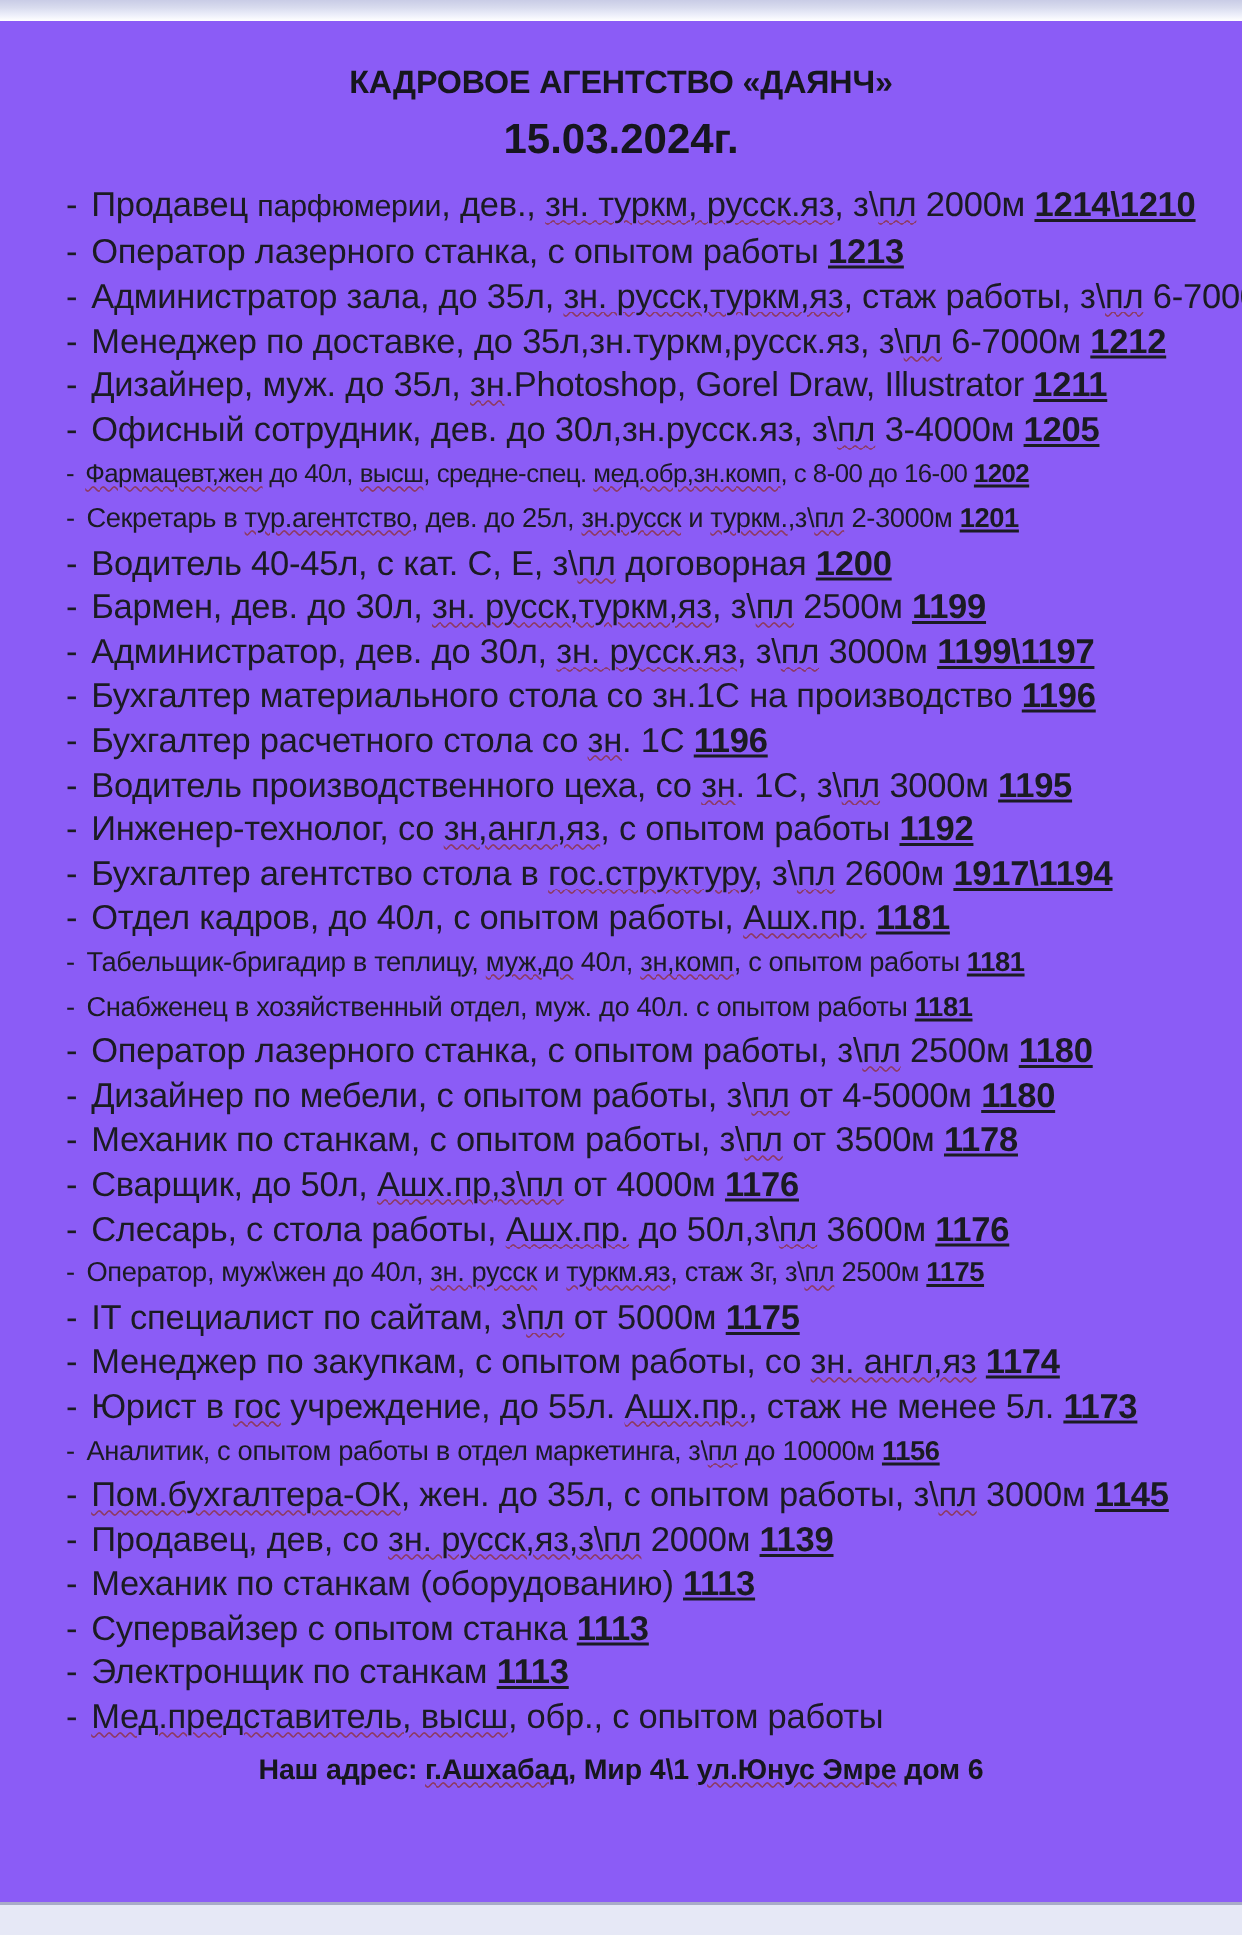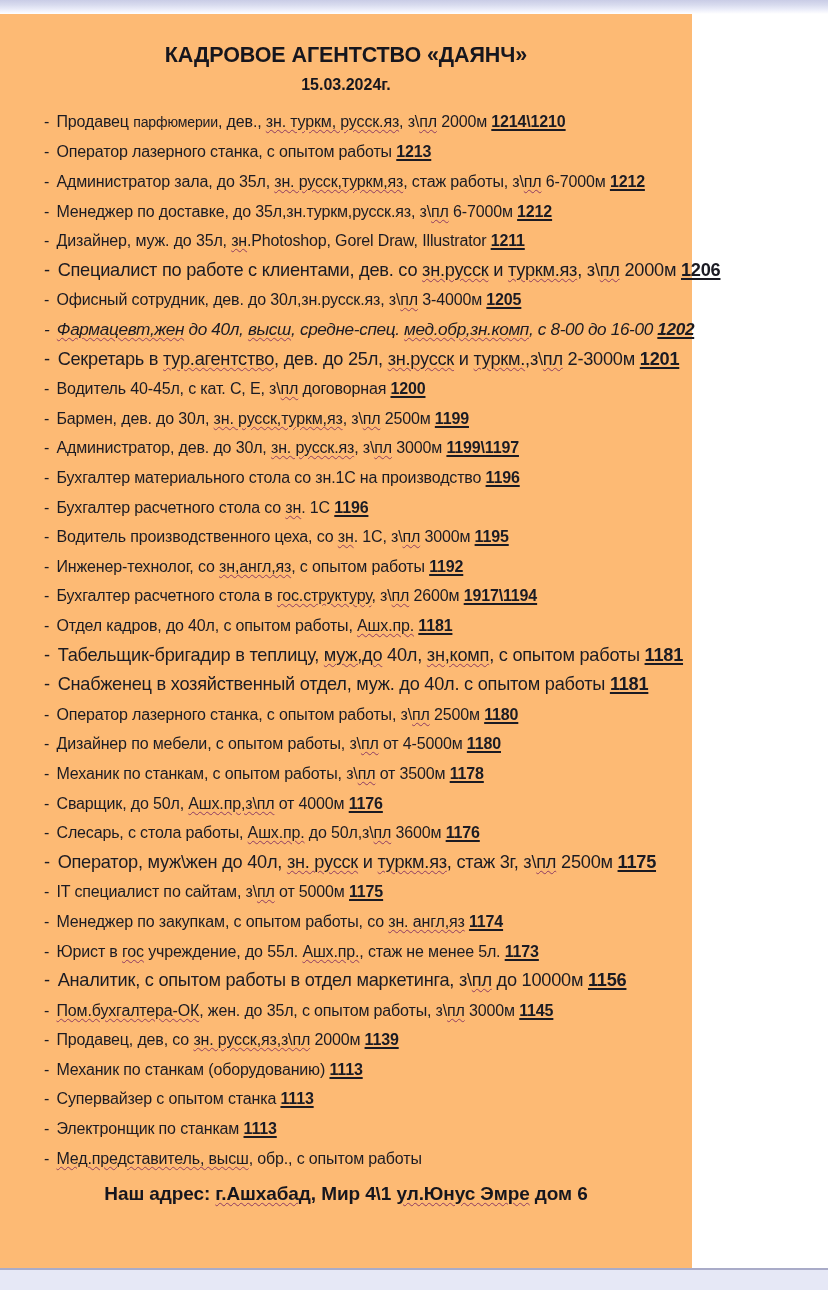--- a/index.html
+++ b/index.html
@@ -31,61 +31,61 @@
     height: 22px;
     background: #e6e8f6;
     border-top: 2px solid #a9abc8;
     box-sizing: border-box;
   }
 
   
   #sheet {
     position: absolute;
     top: 14px; left: 0;
-    width: 692px;
+    width: 828px;
     height: 1254px;
-    background: #fdba74;
+    background: #8b5cf6;
     box-sizing: border-box;
     padding: 0;
   }
 
   
   .doc-title {
     text-align: center;
     font-weight: bold;
     font-size: 21.5px;
     letter-spacing: -0.1px;
     color: #16161e;
     margin: 28px 0 0 0;
     line-height: 1.25;
   }
   .doc-date {
     text-align: center;
     font-weight: bold;
-    font-size: 16px;
+    font-size: 28px;
     color: #16161e;
     margin: 6px 0 0 0;
     line-height: 1.25;
   }
 
   
   #listing {
     margin: 12px 0 0 0;
     padding: 0 18px 0 44px;
   }
   .entry {
-    font-size: 16px;
+    font-size: 23px;
     line-height: 29.6px;
     white-space: nowrap;
     color: #1b1b23;
     letter-spacing: -0.15px;
   }
   
   .entry.sm   { font-size: 18.2px; letter-spacing: -0.25px; }
-  .entry.xs   { font-size: 17.2px; letter-spacing: -0.35px; font-style: italic; }
+  .entry.xs   { font-size: 17.2px; letter-spacing: -0.35px; }
 
   .dash { margin-right: 3px; }
 
   
   .t   { }                                   
   .sp  { font-size: 0.88em; }                
   .num {                                     
     font-weight: bold;
     text-decoration: underline;
     text-underline-offset: 2px;
@@ -120,32 +120,31 @@
   <div class="doc-title">КАДРОВОЕ АГЕНТСТВО «ДАЯНЧ»</div>
 
   <div class="doc-date">15.03.2024г.</div>
 
   <div id="listing">
       <div class="entry "><span class="dash">- </span><span class="t">Продавец </span><span class="sp">парфюмерии</span><span class="t">, дев., </span><span class="sq">зн. туркм, русск.яз</span><span class="t">, з\</span><span class="sq">пл</span><span class="t"> 2000м </span><span class="num">1214\1210</span></div>
       <div class="entry "><span class="dash">- </span><span class="t">Оператор лазерного станка, с опытом работы </span><span class="num">1213</span></div>
       <div class="entry "><span class="dash">- </span><span class="t">Администратор зала, до 35л, </span><span class="sq">зн. русск,туркм,яз</span><span class="t">, стаж работы, з\</span><span class="sq">пл</span><span class="t"> 6-7000м </span><span class="num">1212</span></div>
       <div class="entry "><span class="dash">- </span><span class="t">Менеджер по доставке, до 35л,зн.туркм,русск.яз, з\</span><span class="sq">пл</span><span class="t"> 6-7000м </span><span class="num">1212</span></div>
       <div class="entry "><span class="dash">- </span><span class="t">Дизайнер, муж. до 35л, </span><span class="sq">зн</span><span class="t">.Photoshop, Gorel Draw, Illustrator </span><span class="num">1211</span></div>
-      <div class="entry sm"><span class="dash">- </span><span class="t">Специалист по работе с клиентами, дев. со </span><span class="sq">зн.русск</span><span class="t"> и </span><span class="sq">туркм.яз</span><span class="t">, з\</span><span class="sq">пл</span><span class="t"> 2000м </span><span class="num">1206</span></div>
       <div class="entry "><span class="dash">- </span><span class="t">Офисный сотрудник, дев. до 30л,зн.русск.яз, з\</span><span class="sq">пл</span><span class="t"> 3-4000м </span><span class="num">1205</span></div>
       <div class="entry xs"><span class="dash">- </span><span class="sq">Фармацевт,жен</span><span class="t"> до 40л, </span><span class="sq">высш</span><span class="t">, средне-спец. </span><span class="sq">мед.обр,зн.комп</span><span class="t">, с 8-00 до 16-00 </span><span class="num">1202</span></div>
       <div class="entry sm"><span class="dash">- </span><span class="t">Секретарь в </span><span class="sq">тур.агентство</span><span class="t">, дев. до 25л, </span><span class="sq">зн.русск</span><span class="t"> и </span><span class="sq">туркм.</span><span class="t">,з\</span><span class="sq">пл</span><span class="t"> 2-3000м </span><span class="num">1201</span></div>
       <div class="entry "><span class="dash">- </span><span class="t">Водитель 40-45л, с кат. С, Е, з\</span><span class="sq">пл</span><span class="t"> договорная </span><span class="num">1200</span></div>
       <div class="entry "><span class="dash">- </span><span class="t">Бармен, дев. до 30л, </span><span class="sq">зн. русск,туркм,яз</span><span class="t">, з\</span><span class="sq">пл</span><span class="t"> 2500м </span><span class="num">1199</span></div>
       <div class="entry "><span class="dash">- </span><span class="t">Администратор, дев. до 30л, </span><span class="sq">зн. русск.яз</span><span class="t">, з\</span><span class="sq">пл</span><span class="t"> 3000м </span><span class="num">1199\1197</span></div>
       <div class="entry "><span class="dash">- </span><span class="t">Бухгалтер материального стола со зн.1С на производство </span><span class="num">1196</span></div>
       <div class="entry "><span class="dash">- </span><span class="t">Бухгалтер расчетного стола со </span><span class="sq">зн</span><span class="t">. 1С </span><span class="num">1196</span></div>
       <div class="entry "><span class="dash">- </span><span class="t">Водитель производственного цеха, со </span><span class="sq">зн</span><span class="t">. 1С, з\</span><span class="sq">пл</span><span class="t"> 3000м </span><span class="num">1195</span></div>
       <div class="entry "><span class="dash">- </span><span class="t">Инженер-технолог, со </span><span class="sq">зн,англ,яз</span><span class="t">, с опытом работы </span><span class="num">1192</span></div>
-      <div class="entry "><span class="dash">- </span><span class="t">Бухгалтер расчетного стола в </span><span class="sq">гос.структуру</span><span class="t">, з\</span><span class="sq">пл</span><span class="t"> 2600м </span><span class="num">1917\1194</span></div>
+      <div class="entry "><span class="dash">- </span><span class="t">Бухгалтер агентство стола в </span><span class="sq">гос.структуру</span><span class="t">, з\</span><span class="sq">пл</span><span class="t"> 2600м </span><span class="num">1917\1194</span></div>
       <div class="entry "><span class="dash">- </span><span class="t">Отдел кадров, до 40л, с опытом работы, </span><span class="sq">Ашх.пр.</span><span class="t"> </span><span class="num">1181</span></div>
       <div class="entry sm"><span class="dash">- </span><span class="t">Табельщик-бригадир в теплицу, </span><span class="sq">муж,до</span><span class="t"> 40л, </span><span class="sq">зн,комп</span><span class="t">, с опытом работы </span><span class="num">1181</span></div>
       <div class="entry sm"><span class="dash">- </span><span class="t">Снабженец в хозяйственный отдел, муж. до 40л. с опытом работы </span><span class="num">1181</span></div>
       <div class="entry "><span class="dash">- </span><span class="t">Оператор лазерного станка, с опытом работы, з\</span><span class="sq">пл</span><span class="t"> 2500м </span><span class="num">1180</span></div>
       <div class="entry "><span class="dash">- </span><span class="t">Дизайнер по мебели, с опытом работы, з\</span><span class="sq">пл</span><span class="t"> от 4-5000м </span><span class="num">1180</span></div>
       <div class="entry "><span class="dash">- </span><span class="t">Механик по станкам, с опытом работы, з\</span><span class="sq">пл</span><span class="t"> от 3500м </span><span class="num">1178</span></div>
       <div class="entry "><span class="dash">- </span><span class="t">Сварщик, до 50л, </span><span class="sq">Ашх.пр,з\пл</span><span class="t"> от 4000м </span><span class="num">1176</span></div>
       <div class="entry "><span class="dash">- </span><span class="t">Слесарь, с стола работы, </span><span class="sq">Ашх.пр.</span><span class="t"> до 50л,з\</span><span class="sq">пл</span><span class="t"> 3600м </span><span class="num">1176</span></div>
       <div class="entry sm"><span class="dash">- </span><span class="t">Оператор, муж\жен до 40л, </span><span class="sq">зн. русск</span><span class="t"> и </span><span class="sq">туркм.яз</span><span class="t">, стаж 3г, з\</span><span class="sq">пл</span><span class="t"> 2500м </span><span class="num">1175</span></div>
       <div class="entry "><span class="dash">- </span><span class="t">IT специалист по сайтам, з\</span><span class="sq">пл</span><span class="t"> от 5000м </span><span class="num">1175</span></div>

